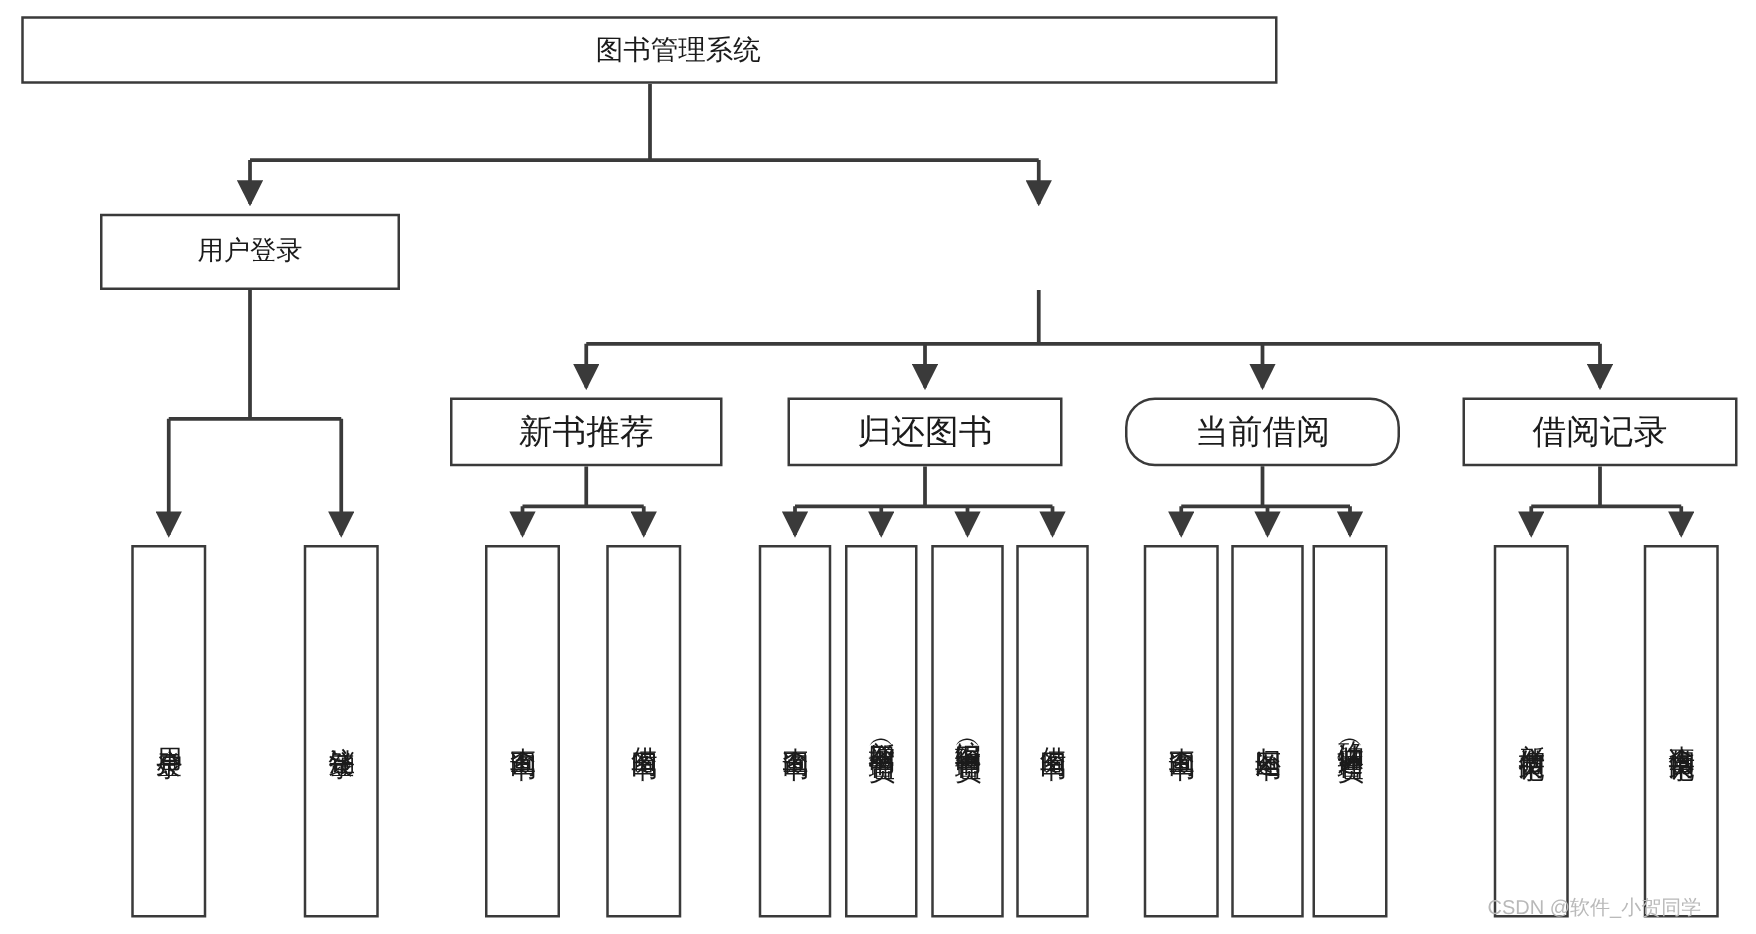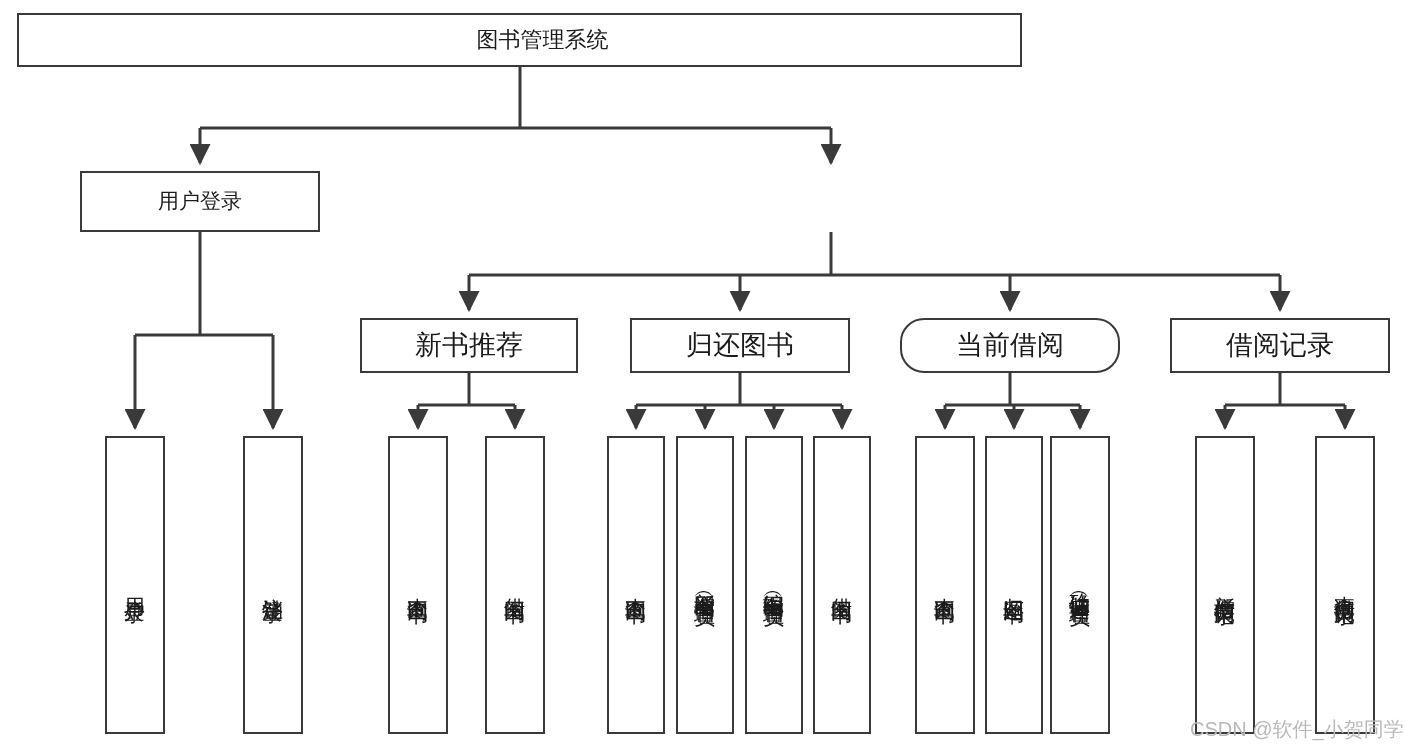--- a/index.html
+++ b/index.html
@@ -54,21 +54,21 @@
   }
   .lvl-leaf .node-label {
     writing-mode: vertical-rl;
     text-orientation: upright;
     font-size: 21px;
     letter-spacing: 2px;
     line-height: 1;
   }
   .watermark {
     position: absolute;
-    font-size: 20px;
+    font-size: 16px;
     color: #b9b9b9;
     white-space: nowrap;
     z-index: 3;
     pointer-events: none;
   }
 </style>
 </head>
 <body>
 
 <div id="diagram">

